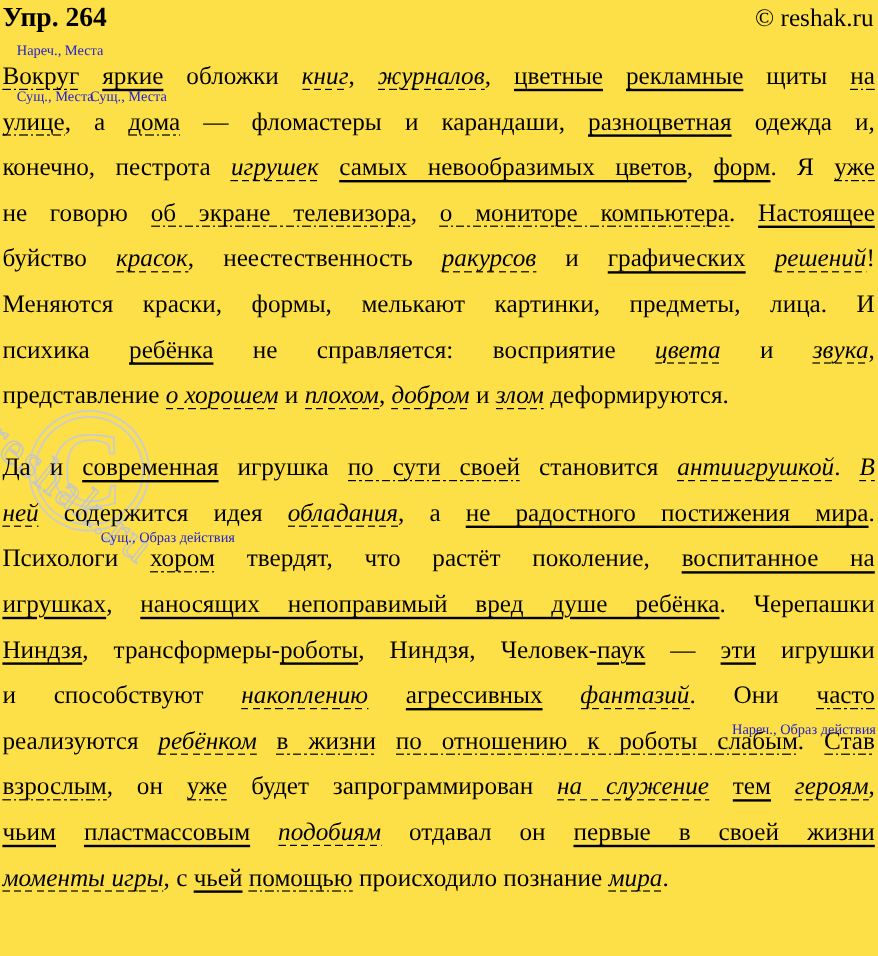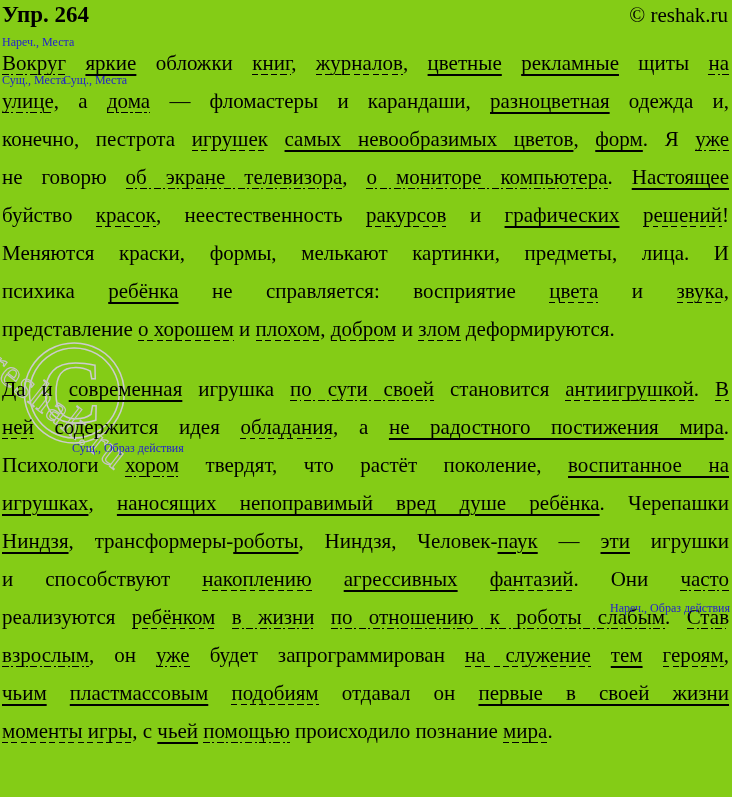--- a/index.html
+++ b/index.html
@@ -1,17 +1,17 @@
 <!DOCTYPE html>
 <html><head>
 <meta charset="utf-8">
 <style>
   html,body{margin:0;padding:0;background:#fff;}
   .page{
-    position:relative; width:732px; height:797px; background:#84cc16;
+    position:relative; width:732px; height:797px; background:#fde047;
     font-family:"Liberation Serif", serif; color:#000; overflow:hidden;
   }
   
   .header{position:absolute; top:2px; left:2px; right:4px; display:flex;
     justify-content:space-between; align-items:flex-start; z-index:3;}
   .title{font-weight:bold; font-size:23px; line-height:26px;}
   .copyright{font-size:21px; line-height:26px;}
   
   .watermark{position:absolute; left:0; top:0; width:100%; height:100%; z-index:1; pointer-events:none;}
   .wm-text{position:absolute; left:8px; top:340px; font-size:40px; letter-spacing:2px;
@@ -21,33 +21,33 @@
     color:transparent; -webkit-text-stroke:1.5px #cccccc;}
   
   .content{position:absolute; left:2px; right:3px; top:44px; z-index:2; font-size:21px;}
   .para{margin:0;}
   .para + .para{margin-top:22px;}
   .line{height:38px; line-height:38px; text-align:justify; text-align-last:justify; white-space:normal;}
   .line.last{text-align:center; text-align-last:left;}
   
   .u-dashed{
     background-image:repeating-linear-gradient(90deg,#000 0 6px,transparent 6px 9.5px);
-    background-size:100% 1.4px; background-repeat:no-repeat; background-position:0 100%;
+    background-size:100% 1.4px; background-repeat:no-repeat; background-position:0 100%;font-style:italic;
   }
   .u-dashdot{
     background-image:repeating-linear-gradient(90deg,#000 0 7px,transparent 7px 9.5px,#000 9.5px 11.5px,transparent 11.5px 14px);
     background-size:100% 1.4px; background-repeat:no-repeat; background-position:0 100%;
   }
   .u-wavy{
     text-decoration-line:underline; text-decoration-style:wavy;
     text-decoration-color:#000; text-decoration-thickness:0.8px; text-underline-offset:3.5px;text-decoration:underline;
   }
   
   .annotation{position:absolute; z-index:3; font-size:12px; line-height:13px;
-    font-family:"Liberation Serif", serif;}
+    font-family:"Liberation Serif", serif;margin-left:12px;}
 </style>
 </head>
 <body>
 
 <div class="page">
 
   <div class="header">
     <span class="title">Упр. 264</span>
     <span class="copyright">© reshak.ru</span>
   </div>

